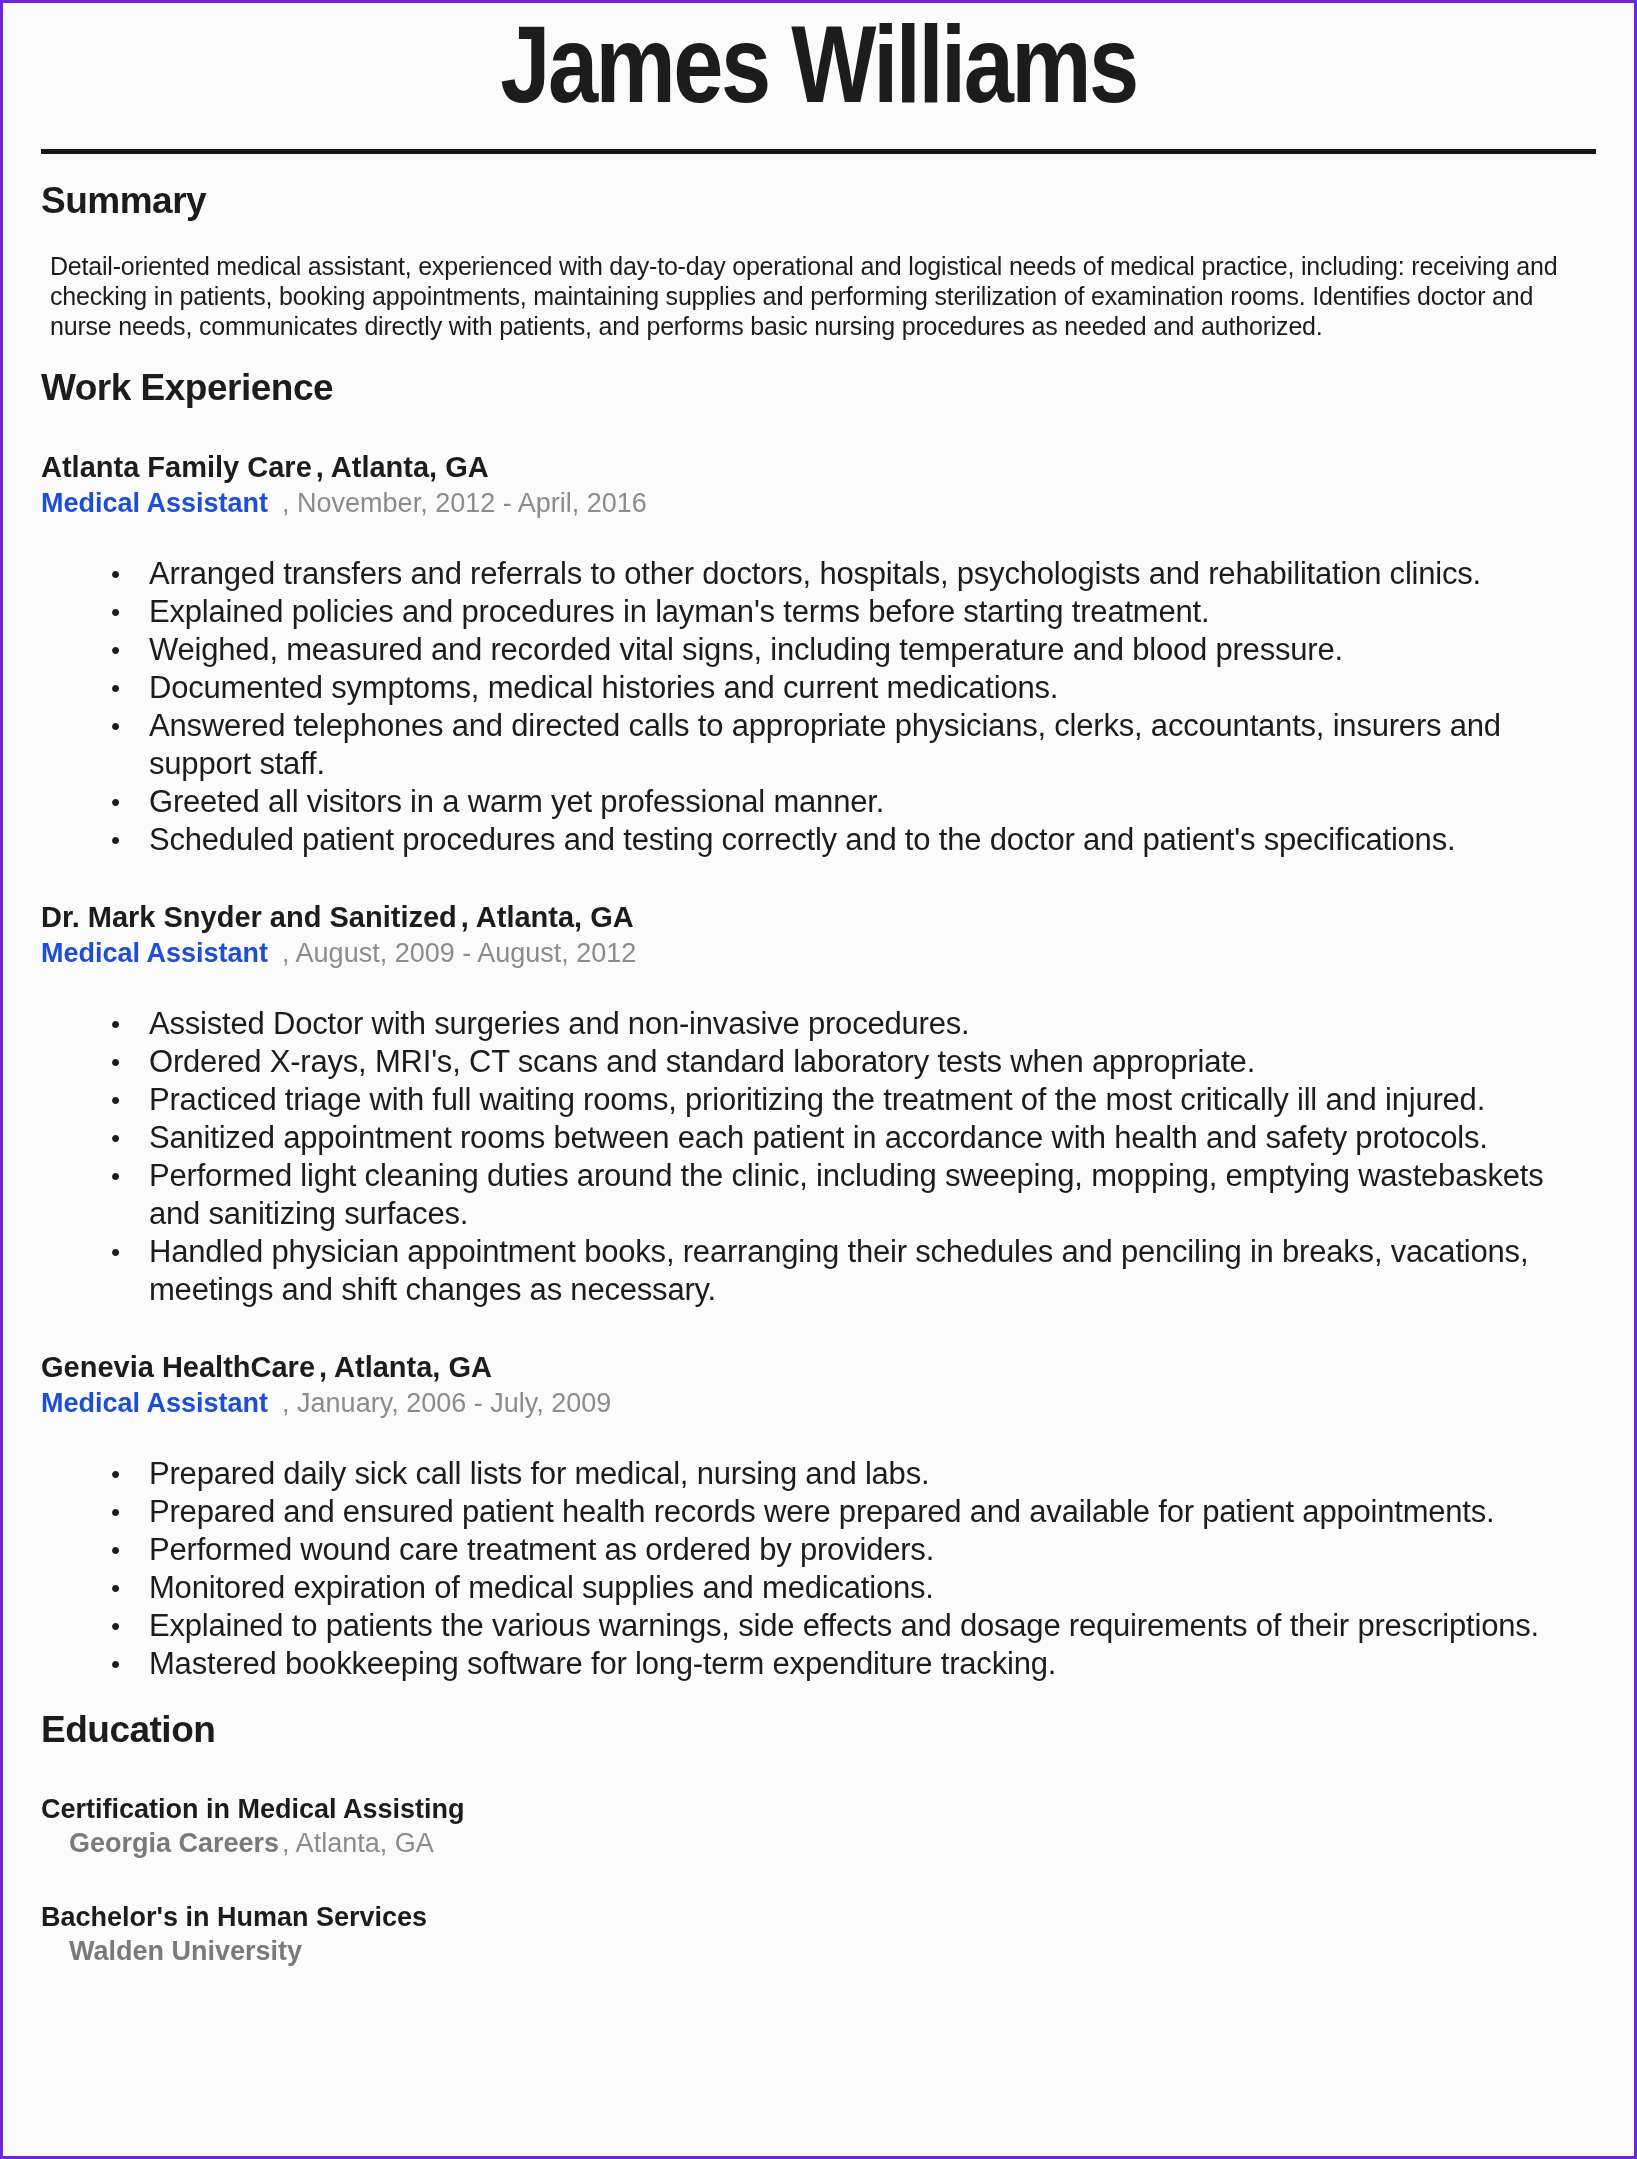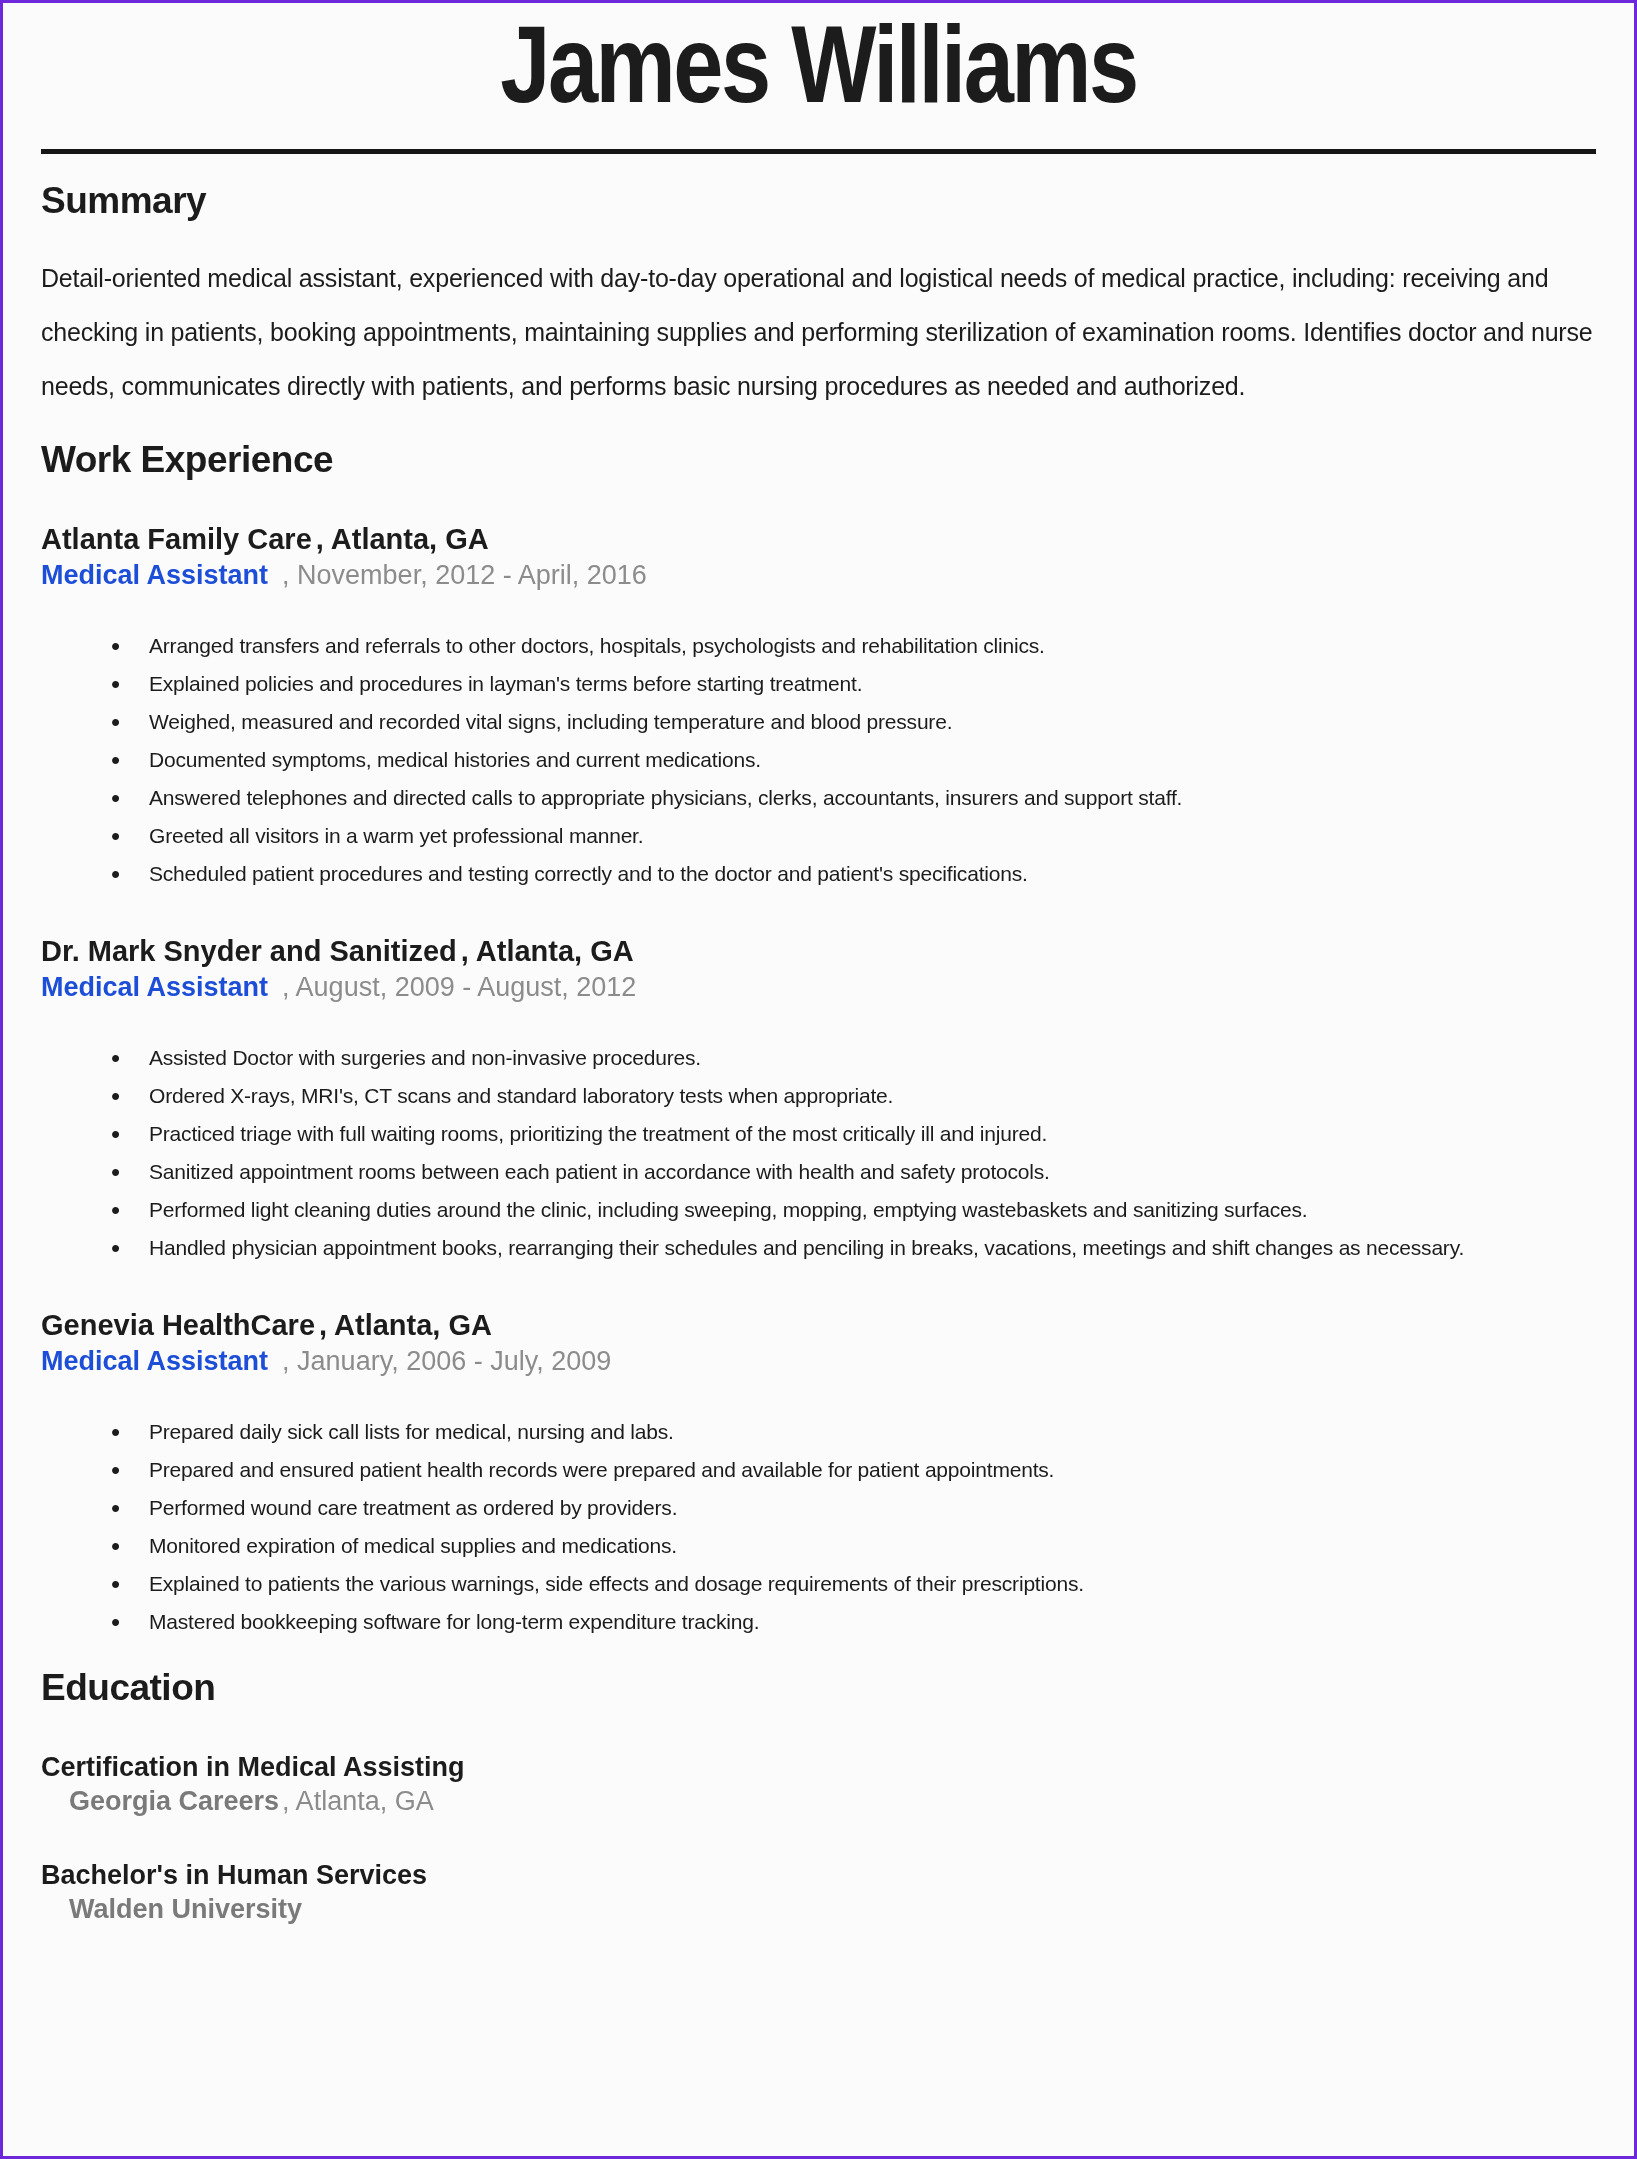--- a/index.html
+++ b/index.html
@@ -33,34 +33,34 @@
   .rule { height: 0; border: none; border-top: 5px solid #161616; margin: 30px 0 0 0; }
   .section-heading {
     font-size: 37px;
     font-weight: bold;
     letter-spacing: -0.5px;
     margin: 26px 0 0 0;
     line-height: 1.15;
   }
   .summary-text {
     font-size: 25px;
-    line-height: 54px;
+    line-height: 30px;
     letter-spacing: -0.2px;
-    margin: 28px 0 0 0;
+    margin: 28px 0 0 9px;
     max-width: 1555px;
   }
   .job-header { font-size: 29px; font-weight: bold; margin: 40px 0 0 0; line-height: 36px; }
   .job-location { margin-left: 4px; }
   .job-subtitle { font-size: 27px; line-height: 36px; margin: 0; }
   .job-title { font-weight: bold; color: #1d4ed8; }
   .job-dates { color: #8c8c8c; margin-left: 14px; }
   ul.bullets { list-style: none; margin: 34px 0 0 0; padding: 0; }
   ul.bullets li {
     position: relative;
-    font-size: 21px;
+    font-size: 31px;
     line-height: 38px;
     letter-spacing: -0.2px;
     padding-left: 108px;
     max-width: 1520px;
   }
   ul.bullets li::before {
     content: "\2022";
     position: absolute;
     left: 70px;
     top: 0;

